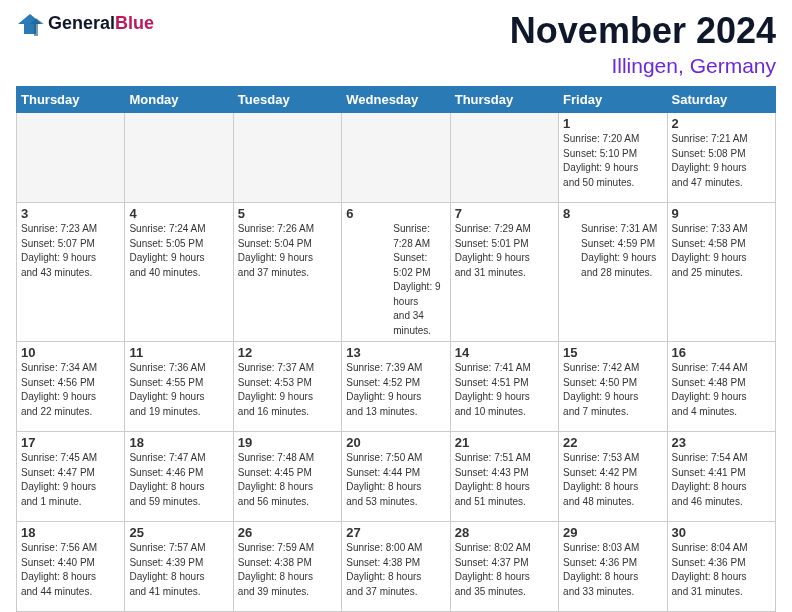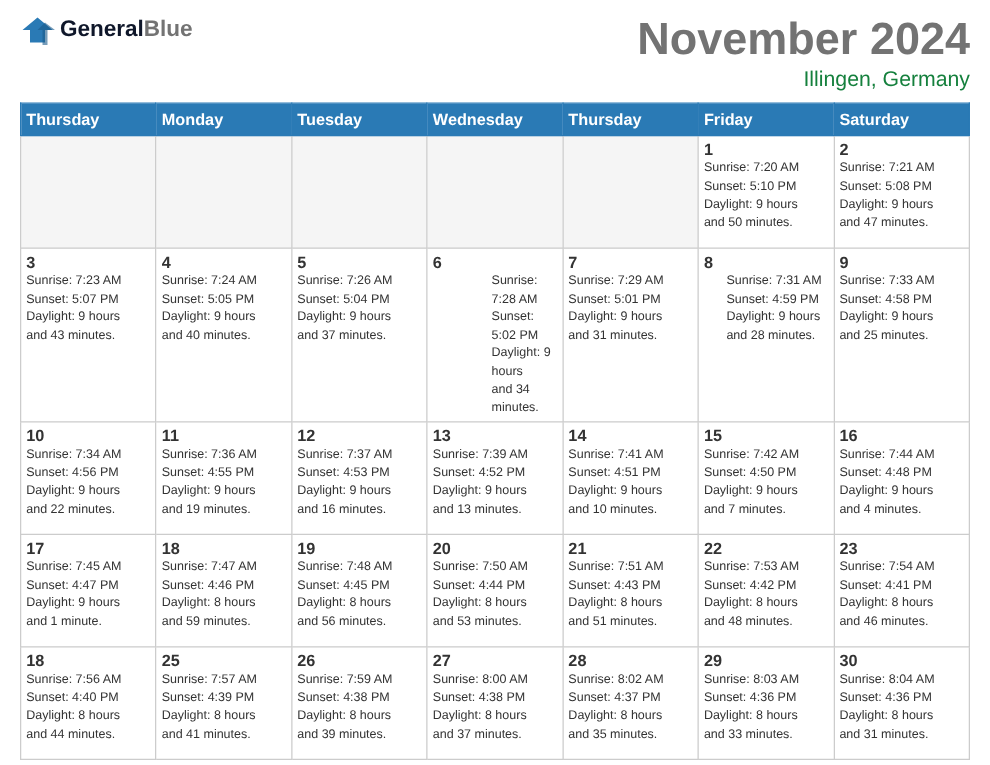--- a/index.html
+++ b/index.html
@@ -2,25 +2,25 @@
 <html><head>
   <meta charset="utf-8">
   <style>
     * { box-sizing: border-box; margin: 0; padding: 0; }
     body { font-family: Arial, sans-serif; background: #fff; width: 792px; min-height: 612px; }
     .page { width: 792px; padding: 10px 16px 16px; }
     .header { display: flex; justify-content: space-between; align-items: flex-start; margin-bottom: 8px; }
     .logo { display: flex; align-items: center; }
     .logo-text { font-size: 18px; font-weight: bold; line-height: 1.1; }
     .logo-text .general { color: #0f172a; }
-    .logo-text .blue { color: #737373; }
+    .logo-text .blue { color: #be185d; }
     .logo-icon { width: 28px; height: 28px; margin-right: 4px; }
     .title-block { text-align: right; }
-    .month-title { font-size: 36px; font-weight: bold; color: #737373; }
-    .location { font-size: 17px; color: #15803d; margin-top: 2px; }
+    .month-title { font-size: 36px; font-weight: bold; color: #0f172a; }
+    .location { font-size: 21px; color: #6d28d9; margin-top: 2px; }
     table { width: 100%; border-collapse: collapse; table-layout: fixed; }
     th { background: #2a7ab5; color: #fff; font-size: 13px; font-weight: bold; padding: 5px 4px; text-align: left; border: 1px solid #2a7ab5; }
     td { border: 1px solid #ccc; vertical-align: top; padding: 3px 4px; font-size: 10.5px; color: #333; background: #fff; }
     td.empty { background: #f5f5f5; }
     .day-num { font-size: 13px; font-weight: bold; color: #333; display: block; margin-bottom: 1px; }
     .day-info { font-size: 10px; color: #333; line-height: 1.45; }
   </style>
 </head>
 <body>
 

